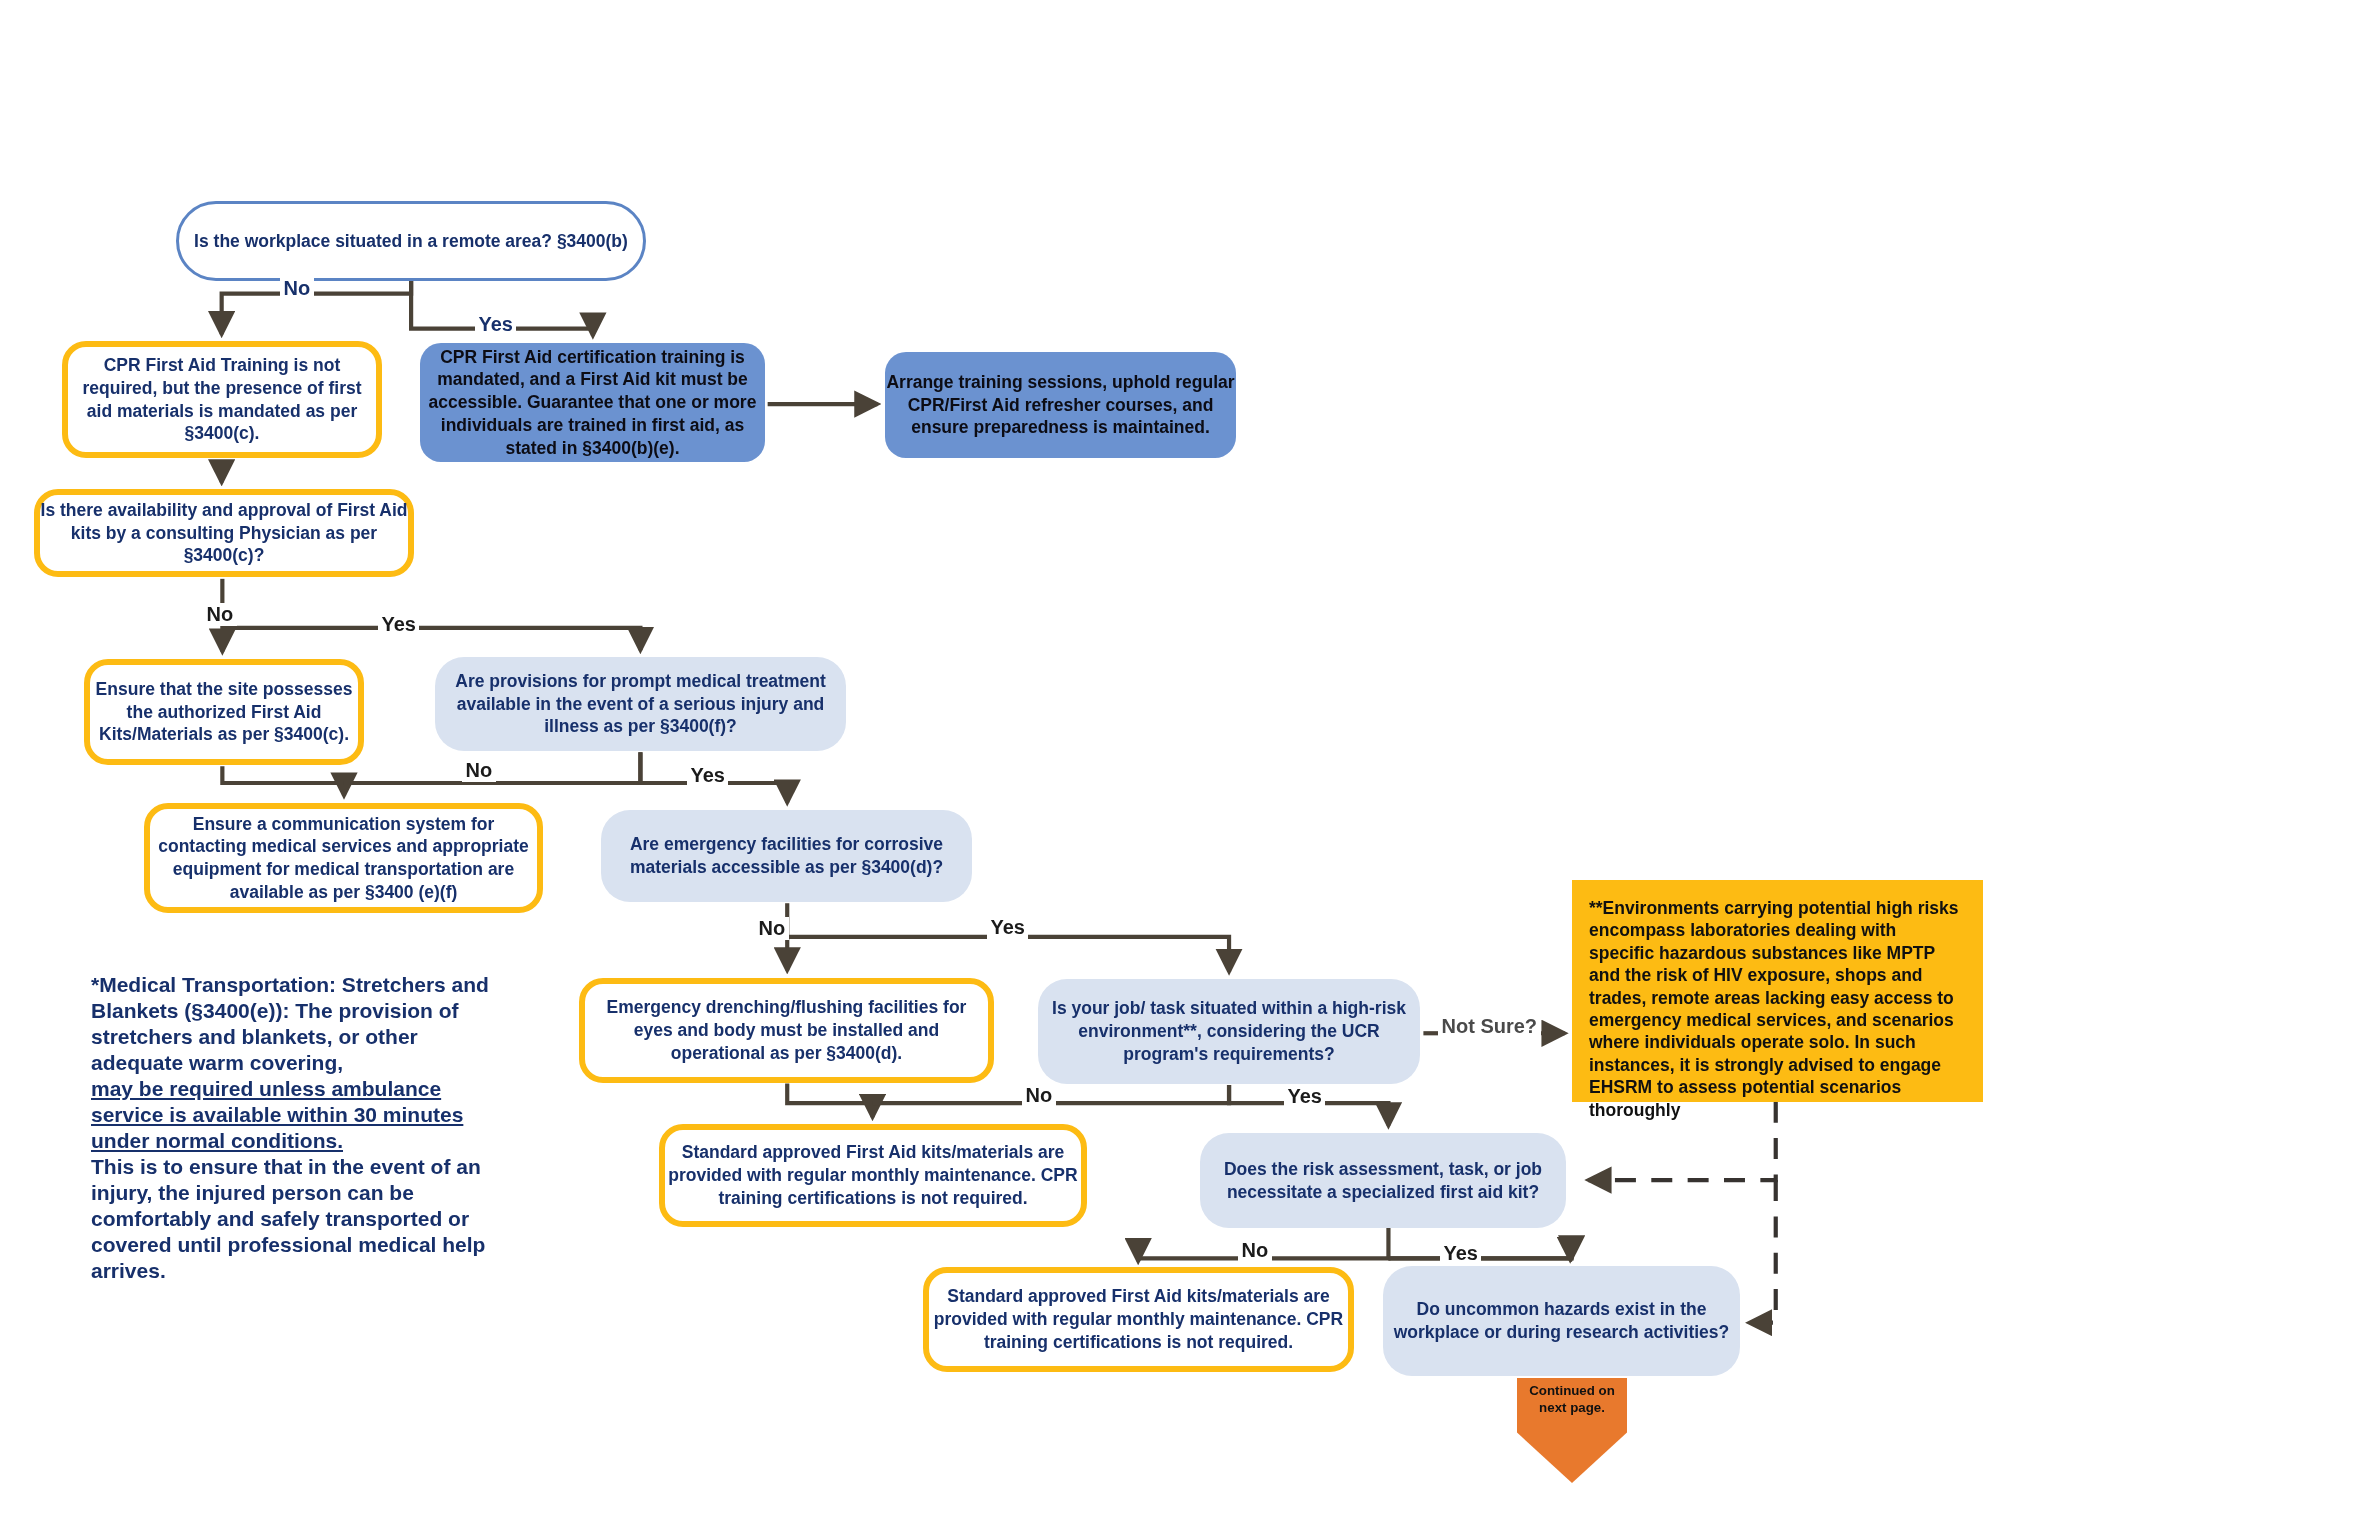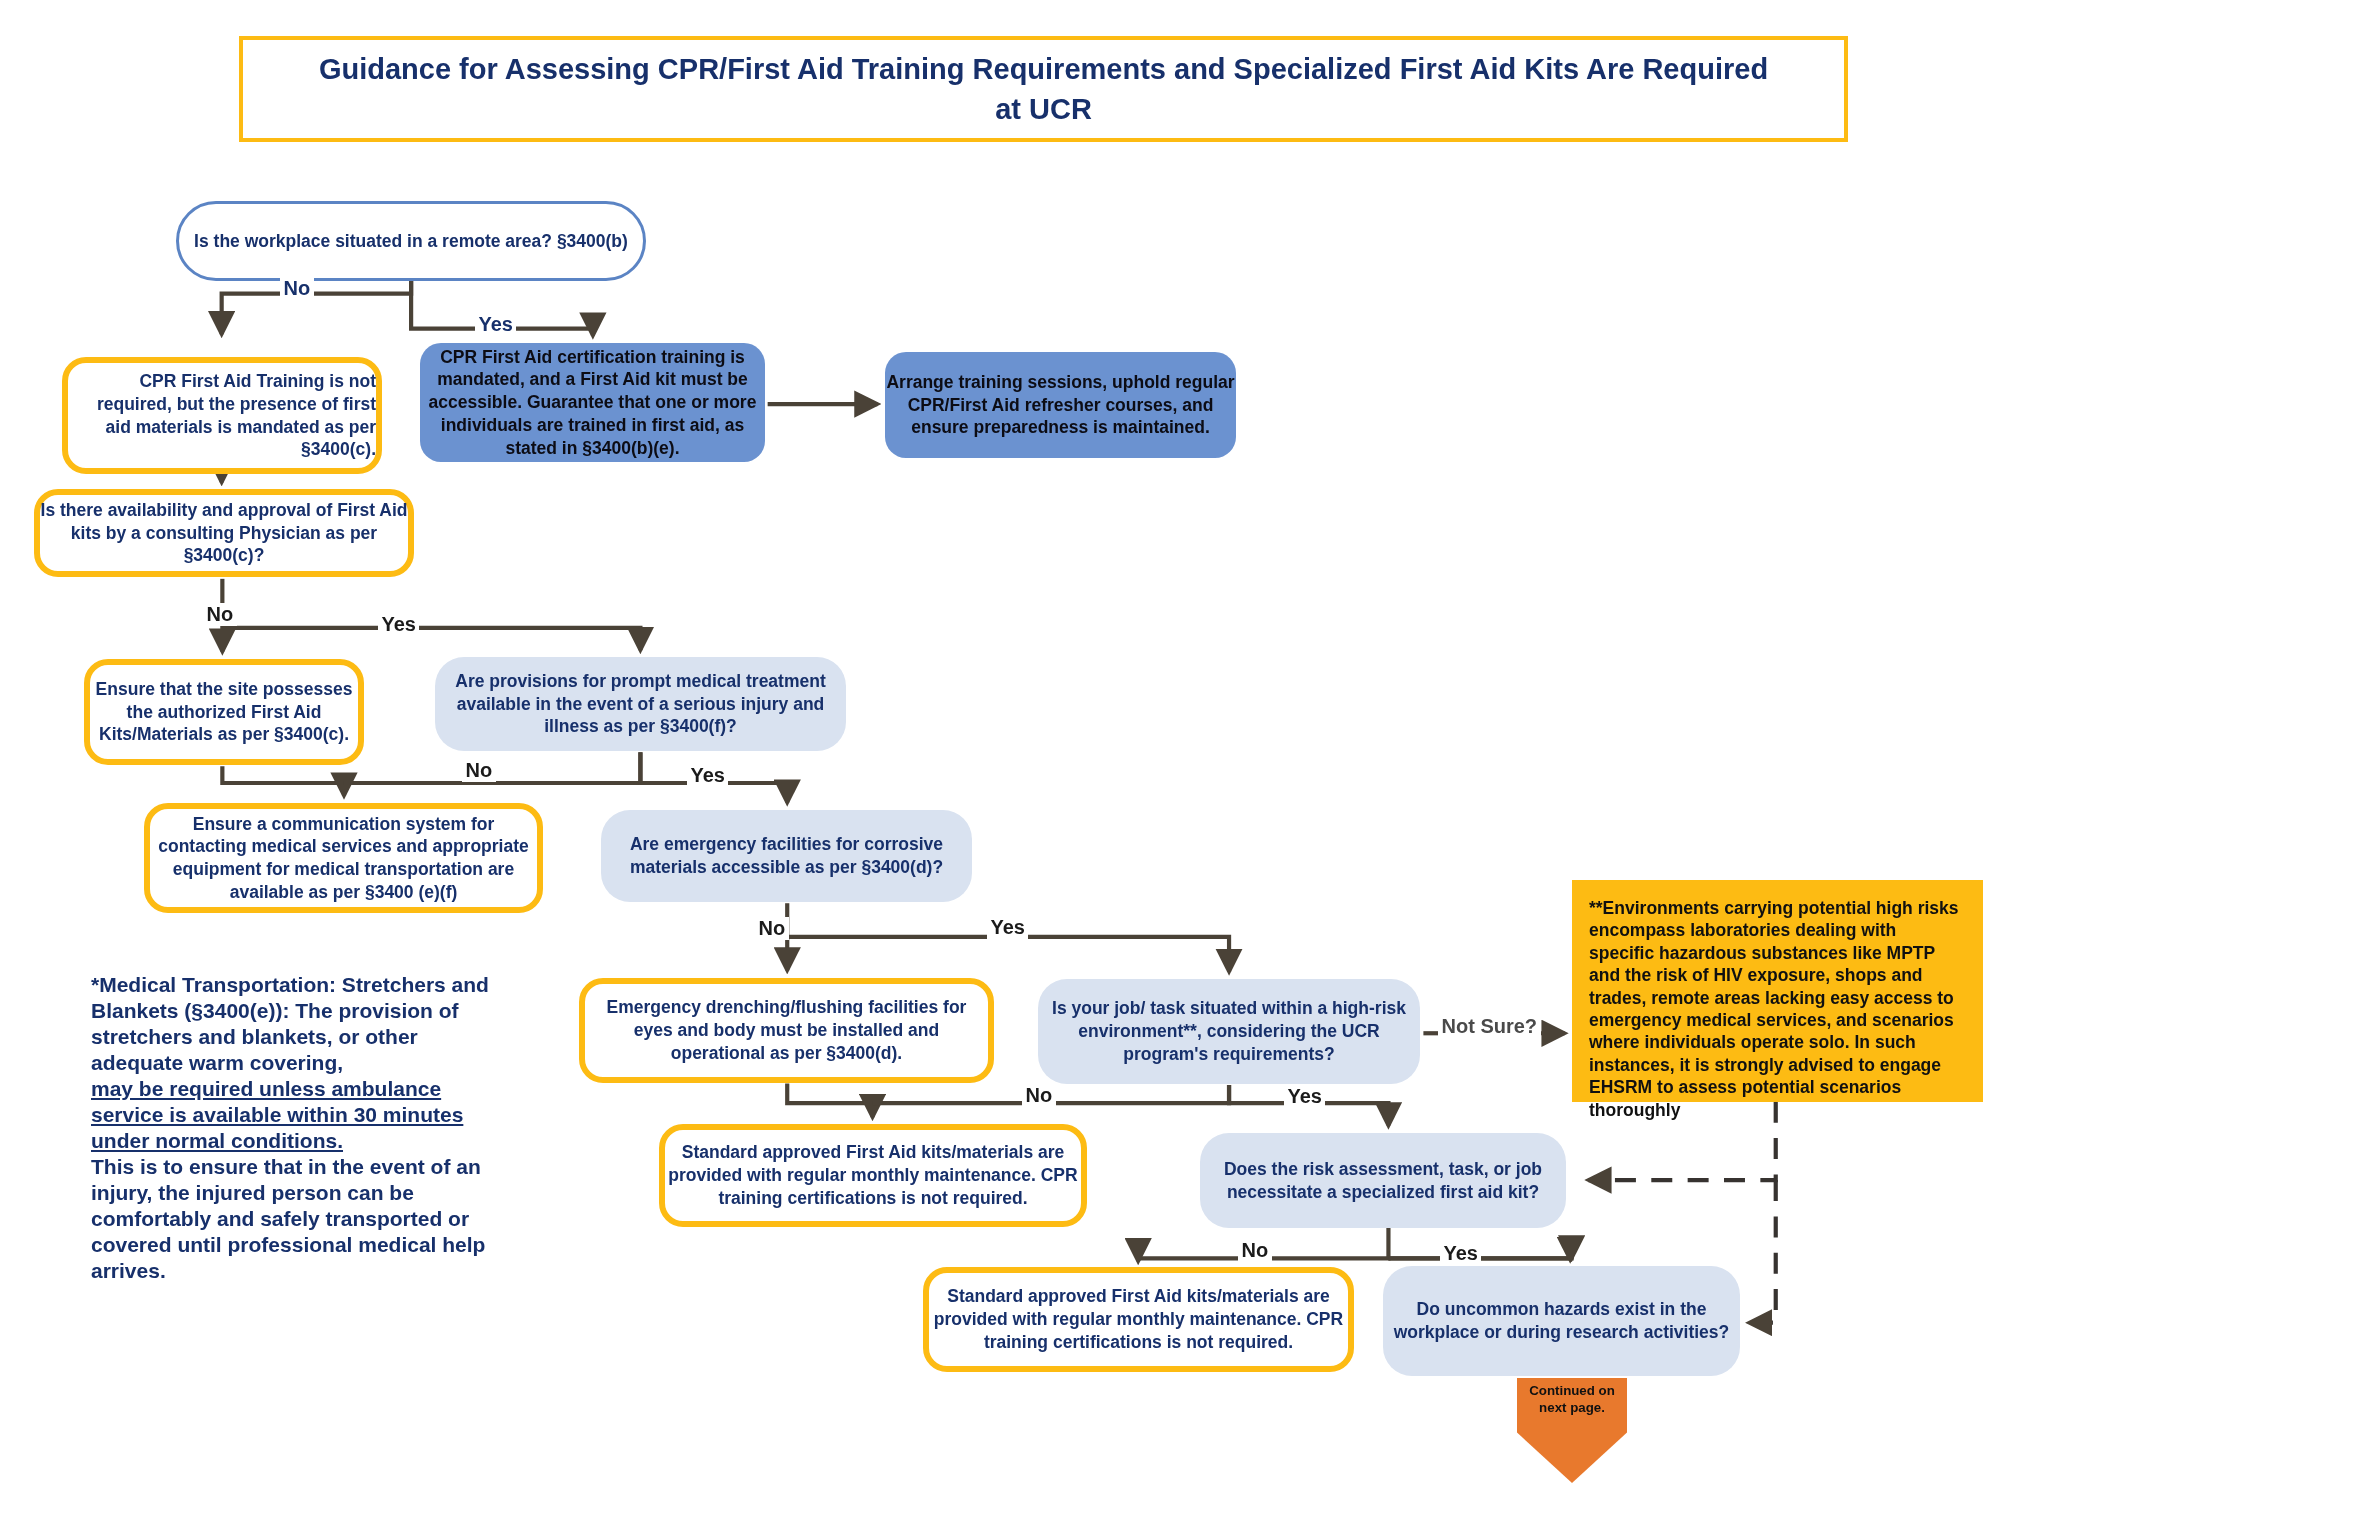--- a/index.html
+++ b/index.html
@@ -42,21 +42,21 @@
 
   
   .lblu{background:#D9E2F0;border-radius:29px;}
   .lblu span{color:#17306B;font-weight:bold;font-size:17.5px;}
 
   
   .gold{background:#FDBB13;}
   .gold span{color:#101010;font-weight:bold;font-size:17.5px;text-align:left;line-height:1.28;}
 
   
-  #n-cpr-not-req   {left:62px; top:357px; width:320px;height:117px;text-align:right;}
+  #n-cpr-not-req   {left:62px; top:341px; width:320px;height:117px;}
   #n-cpr-cert      {left:420px;top:343px; width:345px;height:119px;}
   #n-arrange       {left:885px;top:352px;width:351px;height:106px;}
   #n-avail-approve {left:34px; top:489px; width:380px;height:88px;}
   #n-ensure-site   {left:84px;top:659px; width:280px;height:106px;}
   #n-prompt-med    {left:435px;top:657px; width:411px;height:94px;}
   #n-comm-sys      {left:144px;top:803px;width:399px;height:110px;}
   #n-corrosive     {left:601px;top:810px;width:371px;height:92px;}
   #n-drench        {left:579px;top:978px;width:415px;height:105px;}
   #n-highrisk      {left:1038px;top:979px;width:382px;height:105px;}
   #n-note-risk     {left:1572px;top:880px;width:411px;height:222px;padding:17px 17px;
@@ -151,23 +151,20 @@
       <path d="M 2248 1800 L 2248 1800"></path>
       <path d="M 2246 1786 L 2246 1802" marker-end="url(#arrow)"></path>
     </g>
 
     <g stroke="#373330" stroke-width="6" fill="none" stroke-dasharray="30 22">
       <path d="M 2540 1576 L 2540 1688 L 2272 1688" marker-end="url(#arrow)"></path>
       <path d="M 2540 1688 L 2540 1892 L 2502 1892" marker-end="url(#arrow)"></path>
     </g>
   </svg>
 
-  <div class="title-box">
-    <span>Guidance for Assessing CPR/First Aid Training Requirements and Specialized First Aid Kits Are Required at UCR</span>
-  </div>
 
   <div class="node n-start" id="n-start">
     <span>Is the workplace situated in a remote area? §3400(b)</span>
   </div>
 
   <div class="node yel" id="n-cpr-not-req">
     <span>CPR First Aid Training is not required, but the presence of first aid materials is mandated as per §3400(c).</span>
   </div>
 
   <div class="node blu" id="n-cpr-cert">

